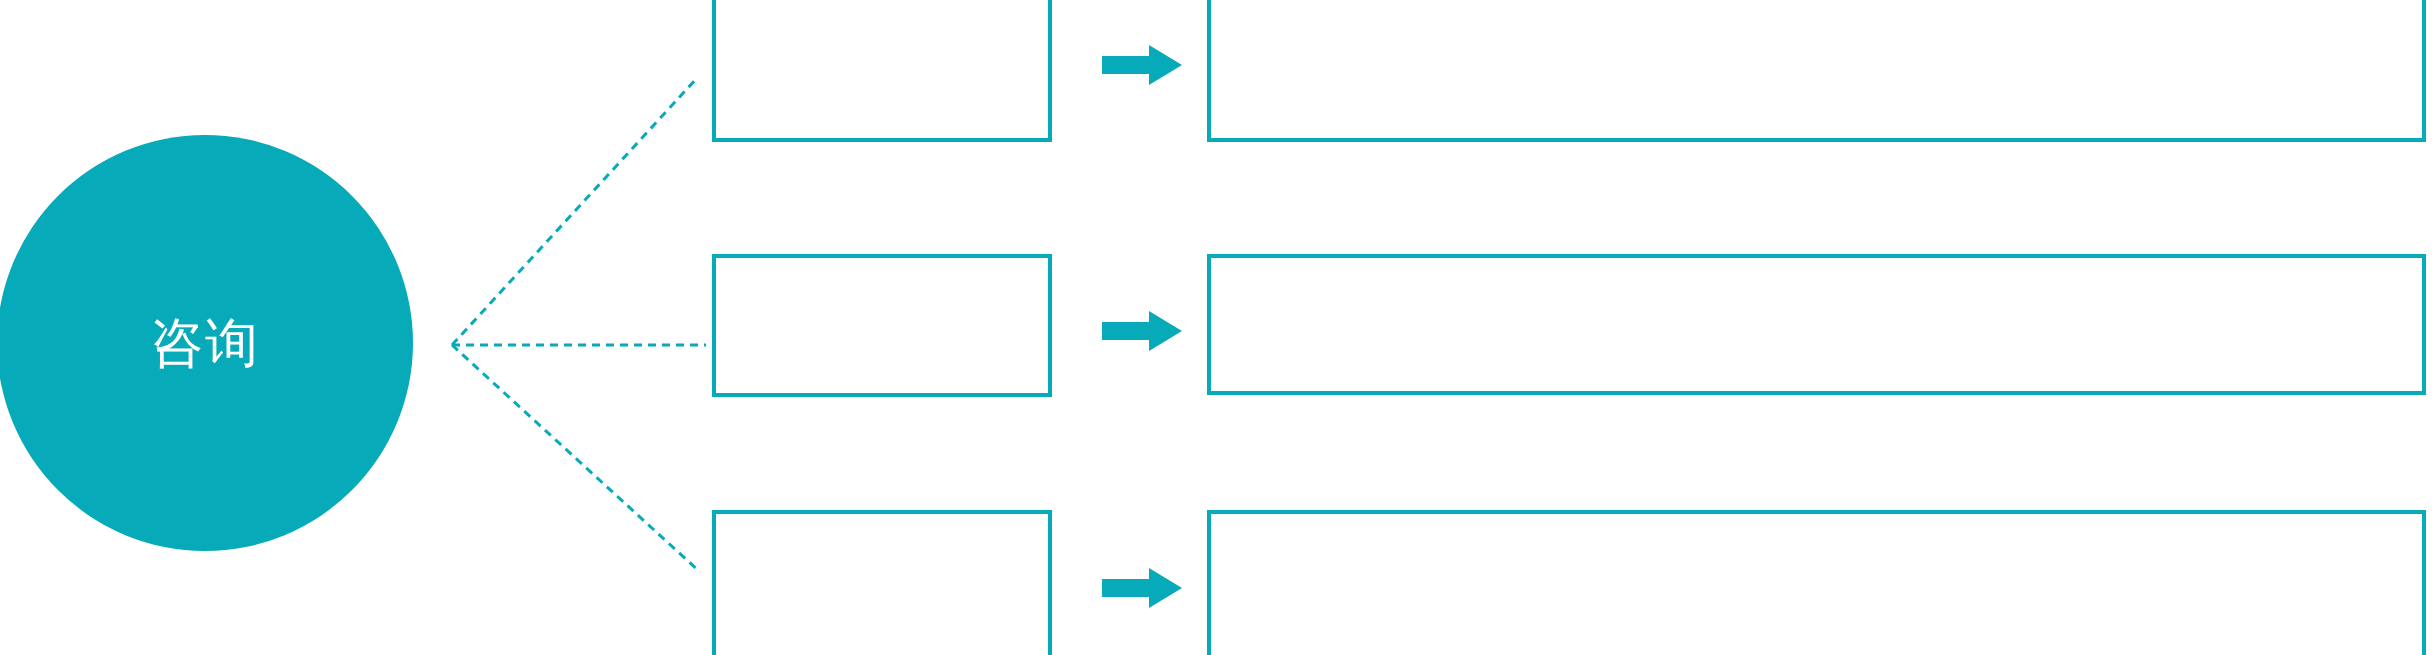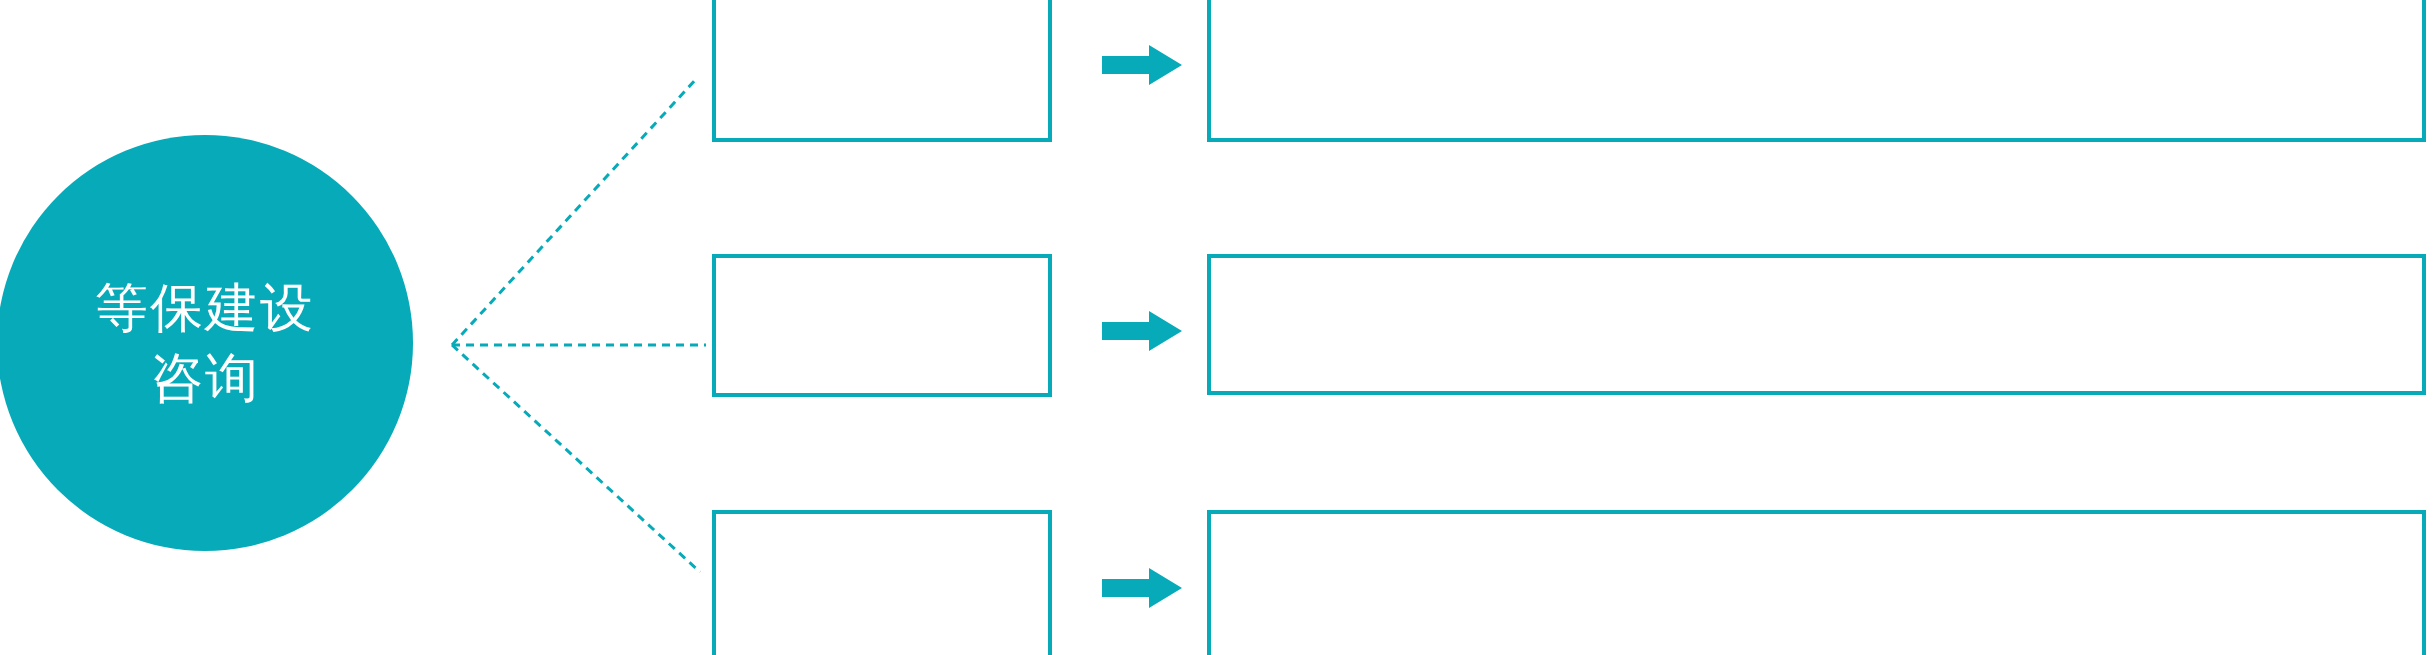--- a/index.html
+++ b/index.html
@@ -111,21 +111,20 @@
 
   <svg class="connectors" viewBox="0 0 2434 655" width="2434" height="655" aria-hidden="true">
     <g stroke="#06AAB8" stroke-width="3" fill="none" stroke-dasharray="8 6" stroke-linecap="butt">
       <line x1="452" y1="345" x2="697" y2="78"></line>
       <line x1="452" y1="345" x2="706" y2="345"></line>
       <line x1="452" y1="345" x2="700" y2="572"></line>
     </g>
   </svg>
 
   <div class="hub">
-    <div class="hub-line">等保建设</div>
     <div class="hub-line">咨询</div>
   </div>
 
   <div class="small-box r1-small"></div>
 
   <div class="arrow r1-arrow">
     <svg viewBox="0 0 80 40" width="80" height="40">
       <polygon points="0,11 47,11 47,0 80,20 47,40 47,29 0,29" fill="#06AAB8"></polygon>
     </svg>
   </div>

